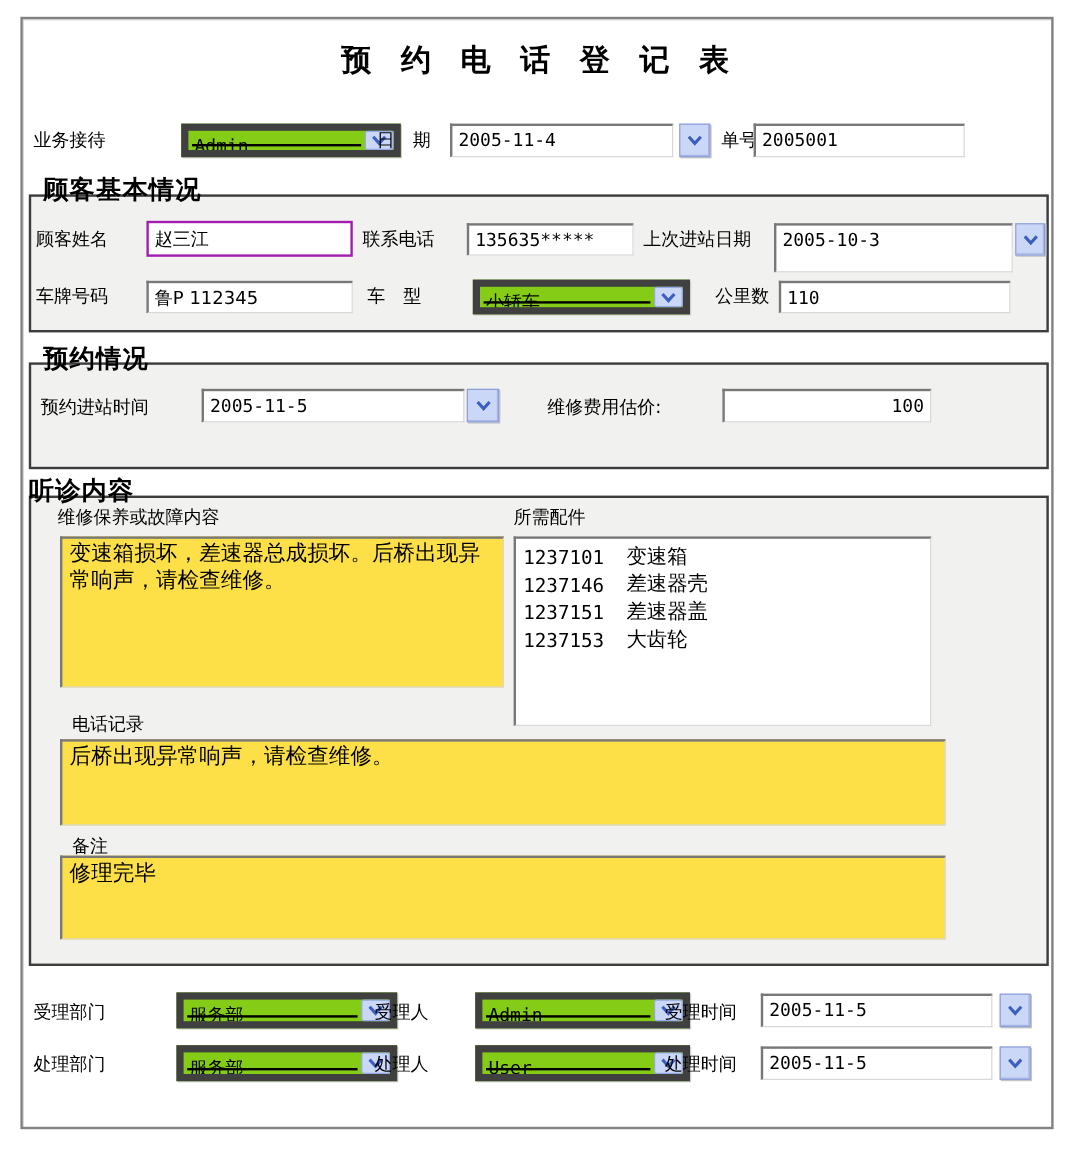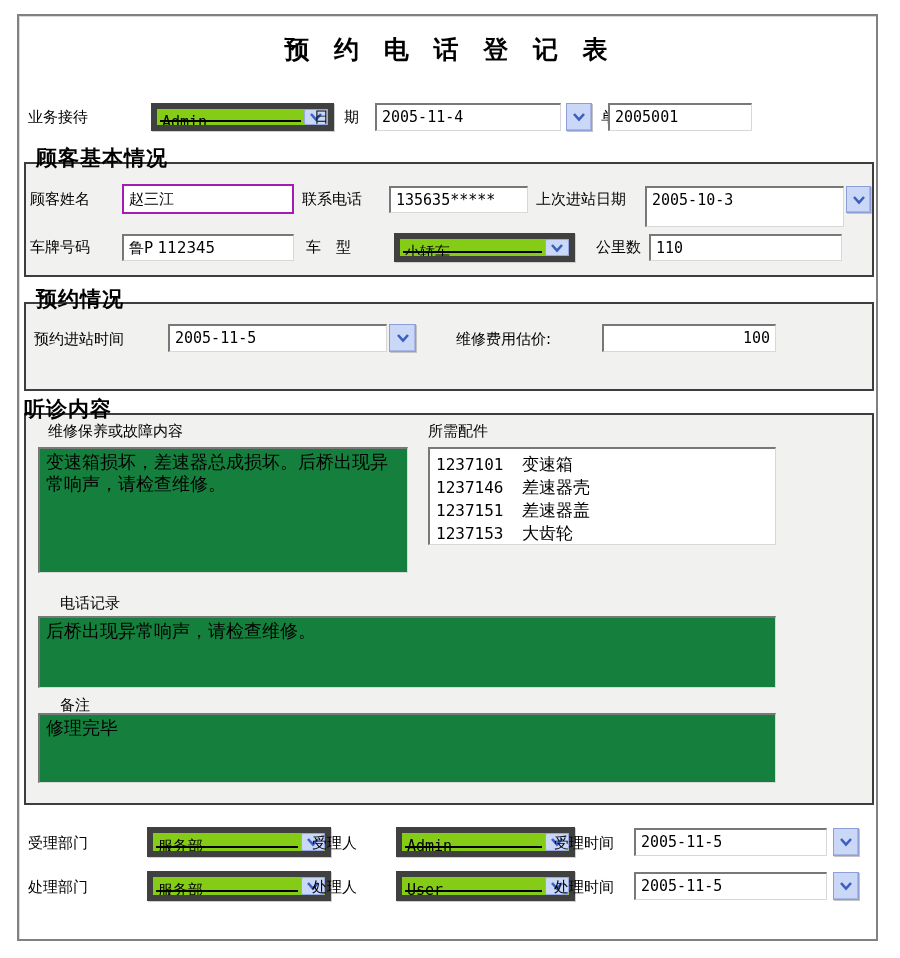--- a/index.html
+++ b/index.html
@@ -13,24 +13,24 @@
   .legend{position:absolute;font-size:21px;font-weight:bold;letter-spacing:1px;white-space:nowrap;}
   .fs{position:absolute;border:2px solid #3d3d3d;background:#f1f1ef;box-sizing:border-box;}
   .input{position:absolute;background:#fff;box-sizing:border-box;
          border-style:solid;border-width:2px 1px 1px 2px;
          border-color:#787878 #d8d8d8 #d8d8d8 #787878;
          font-family:"DejaVu Sans Mono","Liberation Mono",monospace;
          font-size:15px;padding:3px 5px 0 5px;white-space:nowrap;overflow:hidden;}
   .input.cn{font-family:"DejaVu Sans",sans-serif;}
   .input.r{text-align:right;}
   .input.red{border:2px solid #a21caf;padding-top:4px;font-family:Liberation Serif, serif;}
-  .ta{position:absolute;background:#15803d;box-sizing:border-box;
+  .ta{position:absolute;background:#fde047;box-sizing:border-box;
       border-style:solid;border-width:2px 1px 1px 2px;
       border-color:#787878 #d8d8d8 #d8d8d8 #787878;
-      font-size:18px;line-height:1.22;padding:2px 6px;overflow:hidden;}
+      font-size:18px;line-height:1.22;padding:2px 6px;overflow:hidden;margin-left:12px;}
   .listbox{position:absolute;background:#fff;box-sizing:border-box;
       border-style:solid;border-width:2px 1px 1px 2px;
       border-color:#787878 #d8d8d8 #d8d8d8 #787878;
       font-size:17px;padding:4px 6px;overflow:hidden;}
   .part-row{display:flex;line-height:23px;}
   .pcode{width:86px;font-family:"DejaVu Sans Mono","Liberation Mono",monospace;font-size:16px;}
   .pname{font-size:17px;}
   .cbx{position:absolute;display:flex;background:#84cc16;border:6px solid #404040;
        box-sizing:border-box;box-shadow:1px 1px 0 #cfcfcf;margin-left:27px;}
   .cbx-text{flex:1;position:relative;font-size:15px;padding:4px 2px 0 5px;
@@ -63,21 +63,21 @@
     </div>
   </div>
   <div class="lbl" style="left:314px;top:108px;">日　期</div>
   <div class="input" style="left:375px;top:103px;width:186px;height:28px;">2005-11-4</div>
   <div class="dbtn" style="left:566px;top:103px;width:26px;height:28px;">
     <svg class="chev" viewBox="0 0 14 10">
         <polyline points="2,2 7,7.5 12,2" fill="none" stroke="#3b5fc0" stroke-width="2.6"></polyline>
       </svg>
   </div>
   <div class="lbl" style="left:601px;top:108px;">单号</div>
-  <div class="input" style="left:608px;top:103px;width:144px;height:28px;">2005001</div>
+  <div class="input" style="left:628px;top:103px;width:176px;height:28px;">2005001</div>
 
   <div class="fs" style="left:24px;top:162px;width:850px;height:115px;"></div>
   <div class="legend" style="left:36px;top:144px;">顾客基本情况</div>
 
   <div class="lbl" style="left:30px;top:190px;">顾客姓名</div>
   <div class="input cn red" style="left:122px;top:184px;width:172px;height:30px;">赵三江</div>
   <div class="lbl" style="left:302px;top:190px;">联系电话</div>
   <div class="input" style="left:389px;top:186px;width:139px;height:27px;">135635*****</div>
   <div class="lbl" style="left:536px;top:190px;">上次进站日期</div>
   <div class="input" style="left:645px;top:186px;width:199px;height:41px;">2005-10-3</div>
@@ -114,21 +114,21 @@
   <div class="lbl" style="left:456px;top:330px;">维修费用估价:</div>
   <div class="input r" style="left:602px;top:324px;width:174px;height:28px;">100</div>
 
   <div class="fs" style="left:24px;top:413px;width:850px;height:392px;"></div>
   <div class="legend" style="left:24px;top:395px;">听诊内容</div>
 
   <div class="lbl" style="left:48px;top:422px;">维修保养或故障内容</div>
   <div class="ta" style="left:38px;top:447px;width:370px;height:126px;">变速箱损坏，差速器总成损坏。后桥出现异常响声，请检查维修。</div>
 
   <div class="lbl" style="left:428px;top:422px;">所需配件</div>
-  <div class="listbox" style="left:428px;top:447px;width:348px;height:98px;">
+  <div class="listbox" style="left:428px;top:447px;width:348px;height:158px;">
     <div class="part-row">
       <span class="pcode">1237101</span>
       <span class="pname">变速箱</span>
     </div>
     <div class="part-row">
       <span class="pcode">1237146</span>
       <span class="pname">差速器壳</span>
     </div>
     <div class="part-row">
       <span class="pcode">1237151</span>

